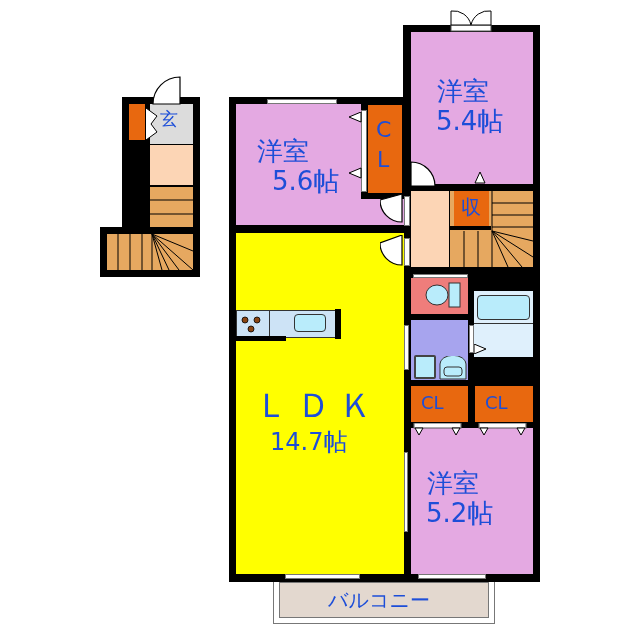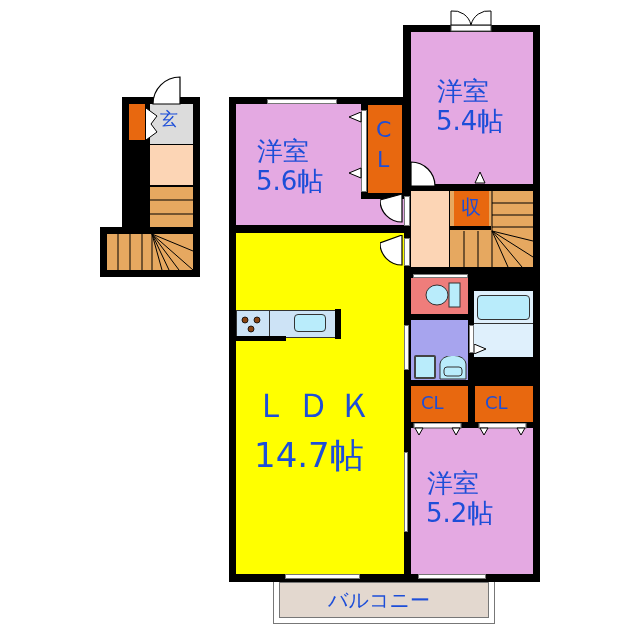--- a/index.html
+++ b/index.html
@@ -60,34 +60,34 @@
   <line x1="45" y1="5" x2="86" y2="41" stroke="#000" stroke-width="1"></line>
   <line x1="45" y1="5" x2="86" y2="22" stroke="#000" stroke-width="1"></line>
 </svg>
 
 <div class="abs wall" style="left:229px;top:97px;width:182px;height:485px;"></div>
 <div class="abs wall" style="left:403px;top:25px;width:137px;height:557px;"></div>
 
 <div class="abs pink" style="left:236px;top:104px;width:168px;height:121px;"></div>
 <div class="abs win" style="left:267px;top:99px;width:70px;height:5px;"></div>
 <div class="room-label" style="left:257px;top:138px;font-size:26px;">洋室</div>
-<div class="room-label" style="left:256px;top:168px;font-size:26px;">5.6帖</div>
+<div class="room-label" style="left:272px;top:168px;font-size:26px;">5.6帖</div>
 
 <div class="abs wall" style="left:361px;top:104px;width:43px;height:95px;"></div>
 <div class="abs orange" style="left:368px;top:105px;width:34px;height:88px;"></div>
 <div class="room-label" style="left:376px;top:118px;font-size:22px;">C</div>
 <div class="room-label" style="left:377px;top:148px;font-size:22px;">L</div>
 <div class="abs win" style="left:361px;top:110px;width:6px;height:82px;"></div>
 <svg style="left:348px;top:112px;" width="14" height="70">
   <path d="M13 0 L1 5 L13 10 Z M13 56 L1 61 L13 66 Z" fill="#fff" stroke="#000" stroke-width="1"></path>
 </svg>
 
 <div class="abs yellow" style="left:236px;top:233px;width:168px;height:341px;"></div>
 <div class="room-label" style="left:255px;top:388px;font-size:34px;letter-spacing:8px;">ＬＤＫ</div>
-<div class="room-label" style="left:254px;top:430px;font-size:34px;margin-top:8px;">14.7帖</div>
+<div class="room-label" style="left:270px;top:430px;font-size:24px;">14.7帖</div>
 
 <div class="abs" style="left:236px;top:310px;width:103px;height:28px;background:#cde3f6;border:1px solid #333;"></div>
 <div class="abs wall" style="left:335px;top:309px;width:6px;height:30px;"></div>
 <div class="abs wall" style="left:236px;top:336px;width:50px;height:5px;"></div>
 <div class="abs" style="left:269px;top:311px;width:1px;height:25px;background:#333;"></div>
 <svg style="left:238px;top:312px;" width="30" height="24">
   <circle cx="7" cy="8" r="3" fill="#8b4513" stroke="#000" stroke-width=".8"></circle>
   <circle cx="19" cy="8" r="3" fill="#8b4513" stroke="#000" stroke-width=".8"></circle>
   <circle cx="13" cy="17" r="3" fill="#8b4513" stroke="#000" stroke-width=".8"></circle>
 </svg>

